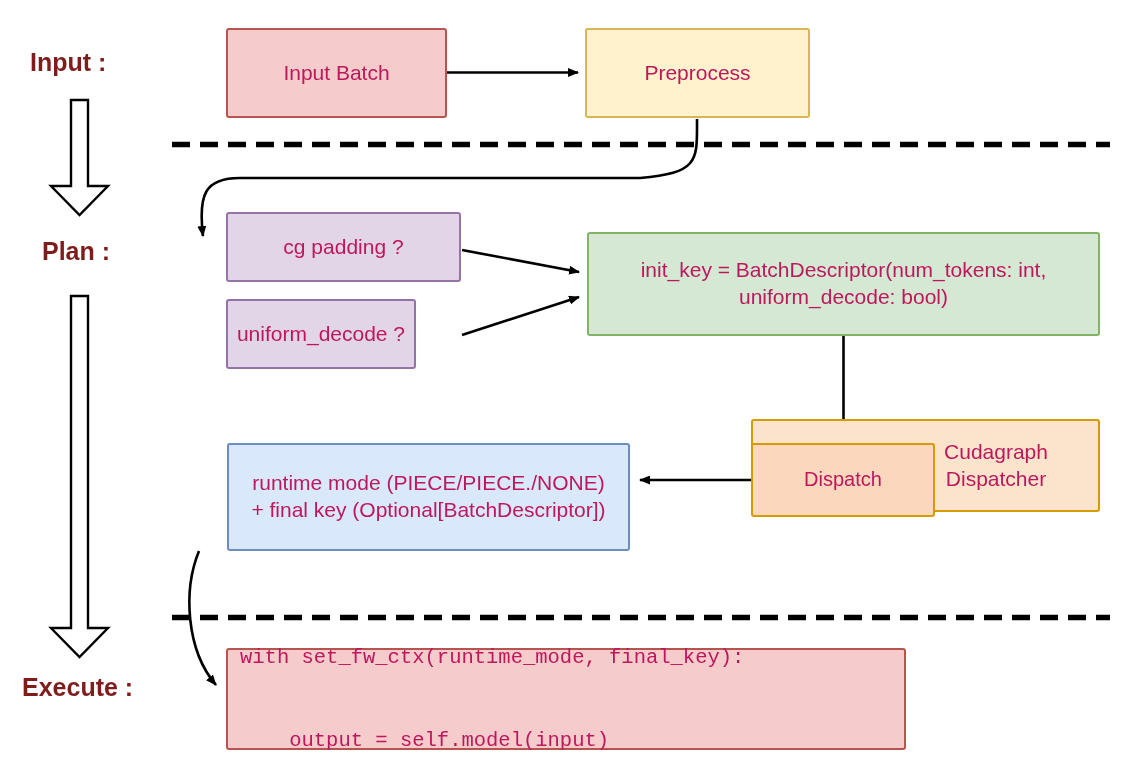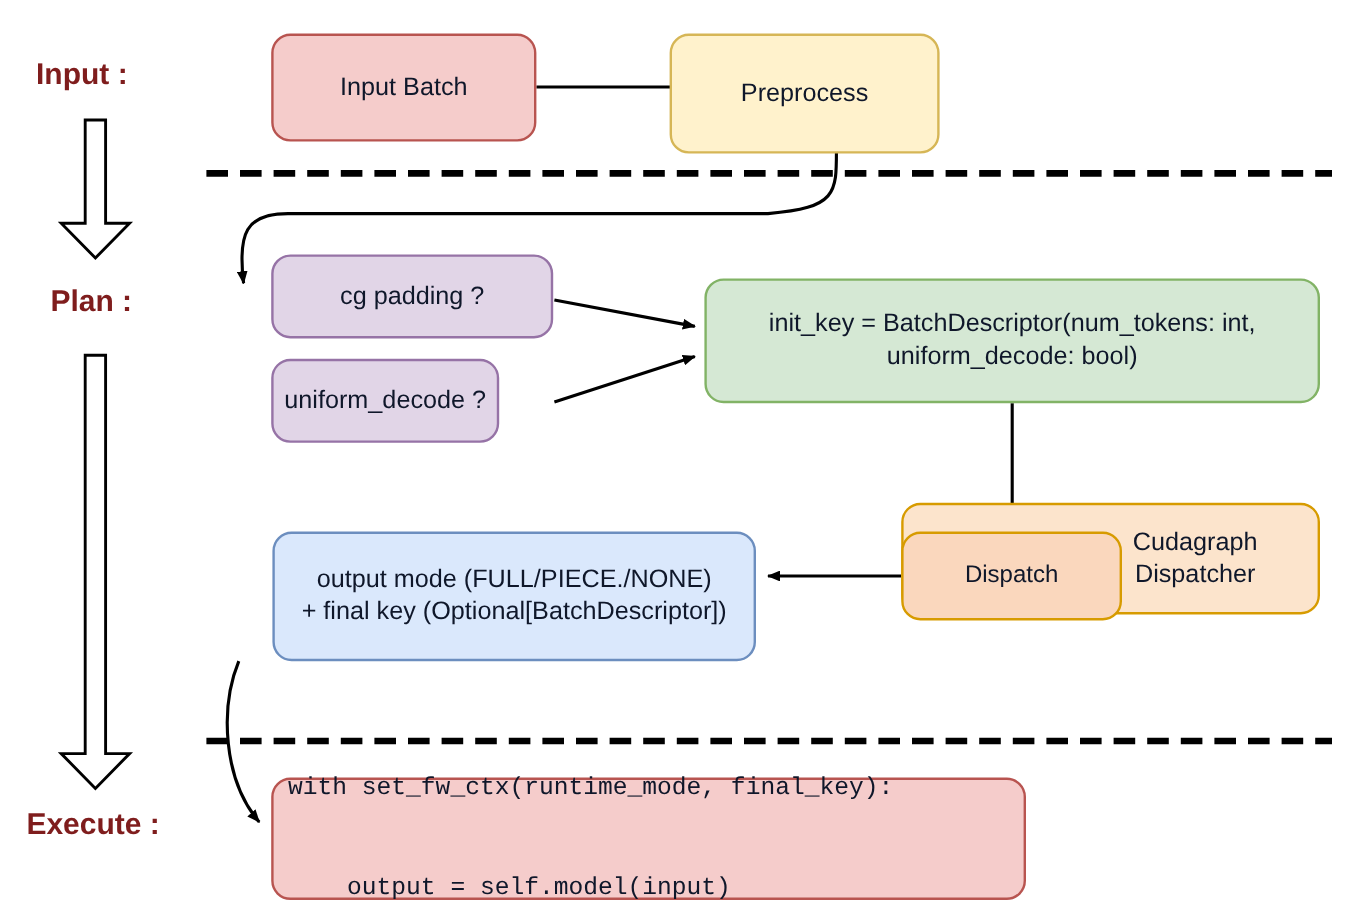--- a/index.html
+++ b/index.html
@@ -34,30 +34,30 @@
     font-family: "Liberation Sans", sans-serif;
     font-weight: bold;
     font-size: 25px;
     color: #7f1d1d;
     white-space: nowrap;
     letter-spacing: 0px;
   }
   .node {
     position: absolute;
     box-sizing: border-box;
-    border-radius: 16px;
+    border-radius: 3px;
     border-width: 2px;
     border-style: solid;
     display: flex;
     align-items: center;
     justify-content: center;
     text-align: center;
     font-family: "Liberation Sans", sans-serif;
     font-size: 21px;
-    color: #0f172a;
+    color: #be185d;
     line-height: 1.28;
     padding: 2px 8px;
   }
   .node.code {
     font-family: "Liberation Mono", "DejaVu Sans Mono", monospace;
     font-size: 20.5px;
     justify-content: flex-start;
     align-items: center;
     text-align: left;
     white-space: pre;
@@ -104,21 +104,21 @@
   </svg>
 
   <div class="stage-label" style="left:30px; top:48px;">Input :</div>
   <div class="stage-label" style="left:42px; top:237px;">Plan :</div>
   <div class="stage-label" style="left:22px; top:673px;">Execute :</div>
 
   <div class="node" style="left:226px; top:28px; width:221px; height:90px; background:#F5CCCB; border-color:#B85450;">
     <span>Input Batch</span>
   </div>
 
-  <div class="node" style="left:558px; top:28px; width:225px; height:100px; background:#FFF2CC; border-color:#D6B656;">
+  <div class="node" style="left:585px; top:28px; width:225px; height:90px; background:#FFF2CC; border-color:#D6B656;">
     <span>Preprocess</span>
   </div>
 
   <div class="node" style="left:226px; top:212px; width:235px; height:70px; background:#E1D5E7; border-color:#9673A6;">
     <span>cg padding ?</span>
   </div>
 
   <div class="node" style="left:226px; top:299px; width:190px; height:70px; background:#E1D5E7; border-color:#9673A6;">
     <span>uniform_decode ?</span>
   </div>
@@ -136,25 +136,25 @@
       <div>Dispatcher</div>
     </div>
   </div>
 
   <div class="node small" style="left:751px; top:443px; width:184px; height:74px; background:#FAD7BD; border-color:#D79B00;">
     <span>Dispatch</span>
   </div>
 
   <div class="node" style="left:227px; top:443px; width:403px; height:108px; background:#DAE8FC; border-color:#6C8EBF;">
     <div>
-      <div>output mode (FULL/PIECE./NONE)</div>
+      <div>runtime mode (PIECE/PIECE./NONE)</div>
       <div>+ final key (Optional[BatchDescriptor])</div>
     </div>
   </div>
 
-  <div class="node code" style="left:226px; top:648px; width:629px; height:102px; background:#F5CCCB; border-color:#B85450;">
+  <div class="node code" style="left:226px; top:648px; width:680px; height:102px; background:#F5CCCB; border-color:#B85450;">
     <div>
       <div>with set_fw_ctx(runtime_mode, final_key):</div>
       <div>    output = self.model(input)</div>
     </div>
   </div>
 
 </div>
 
 </body></html>

